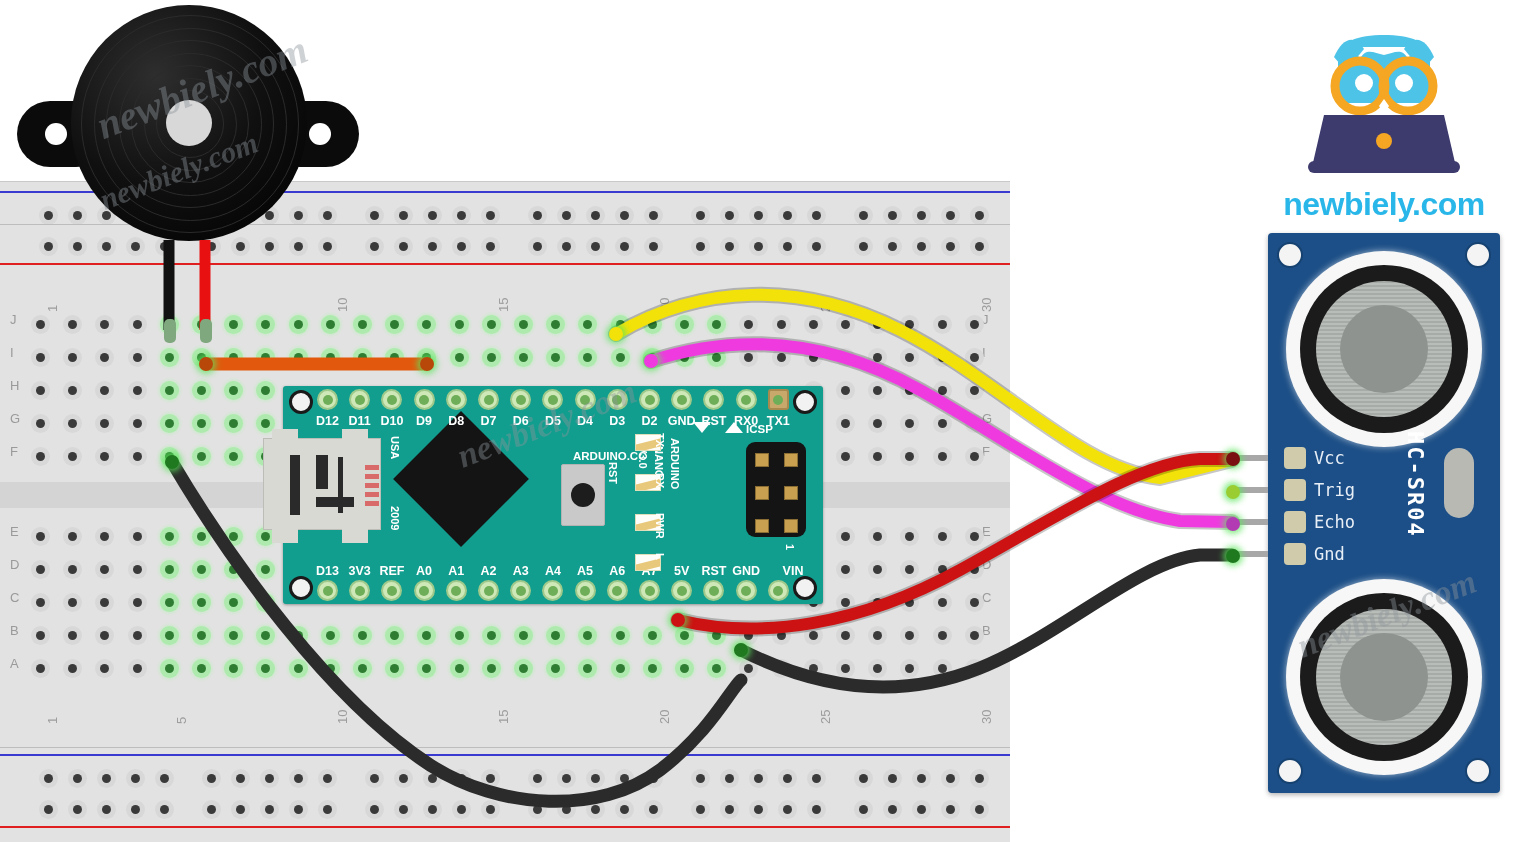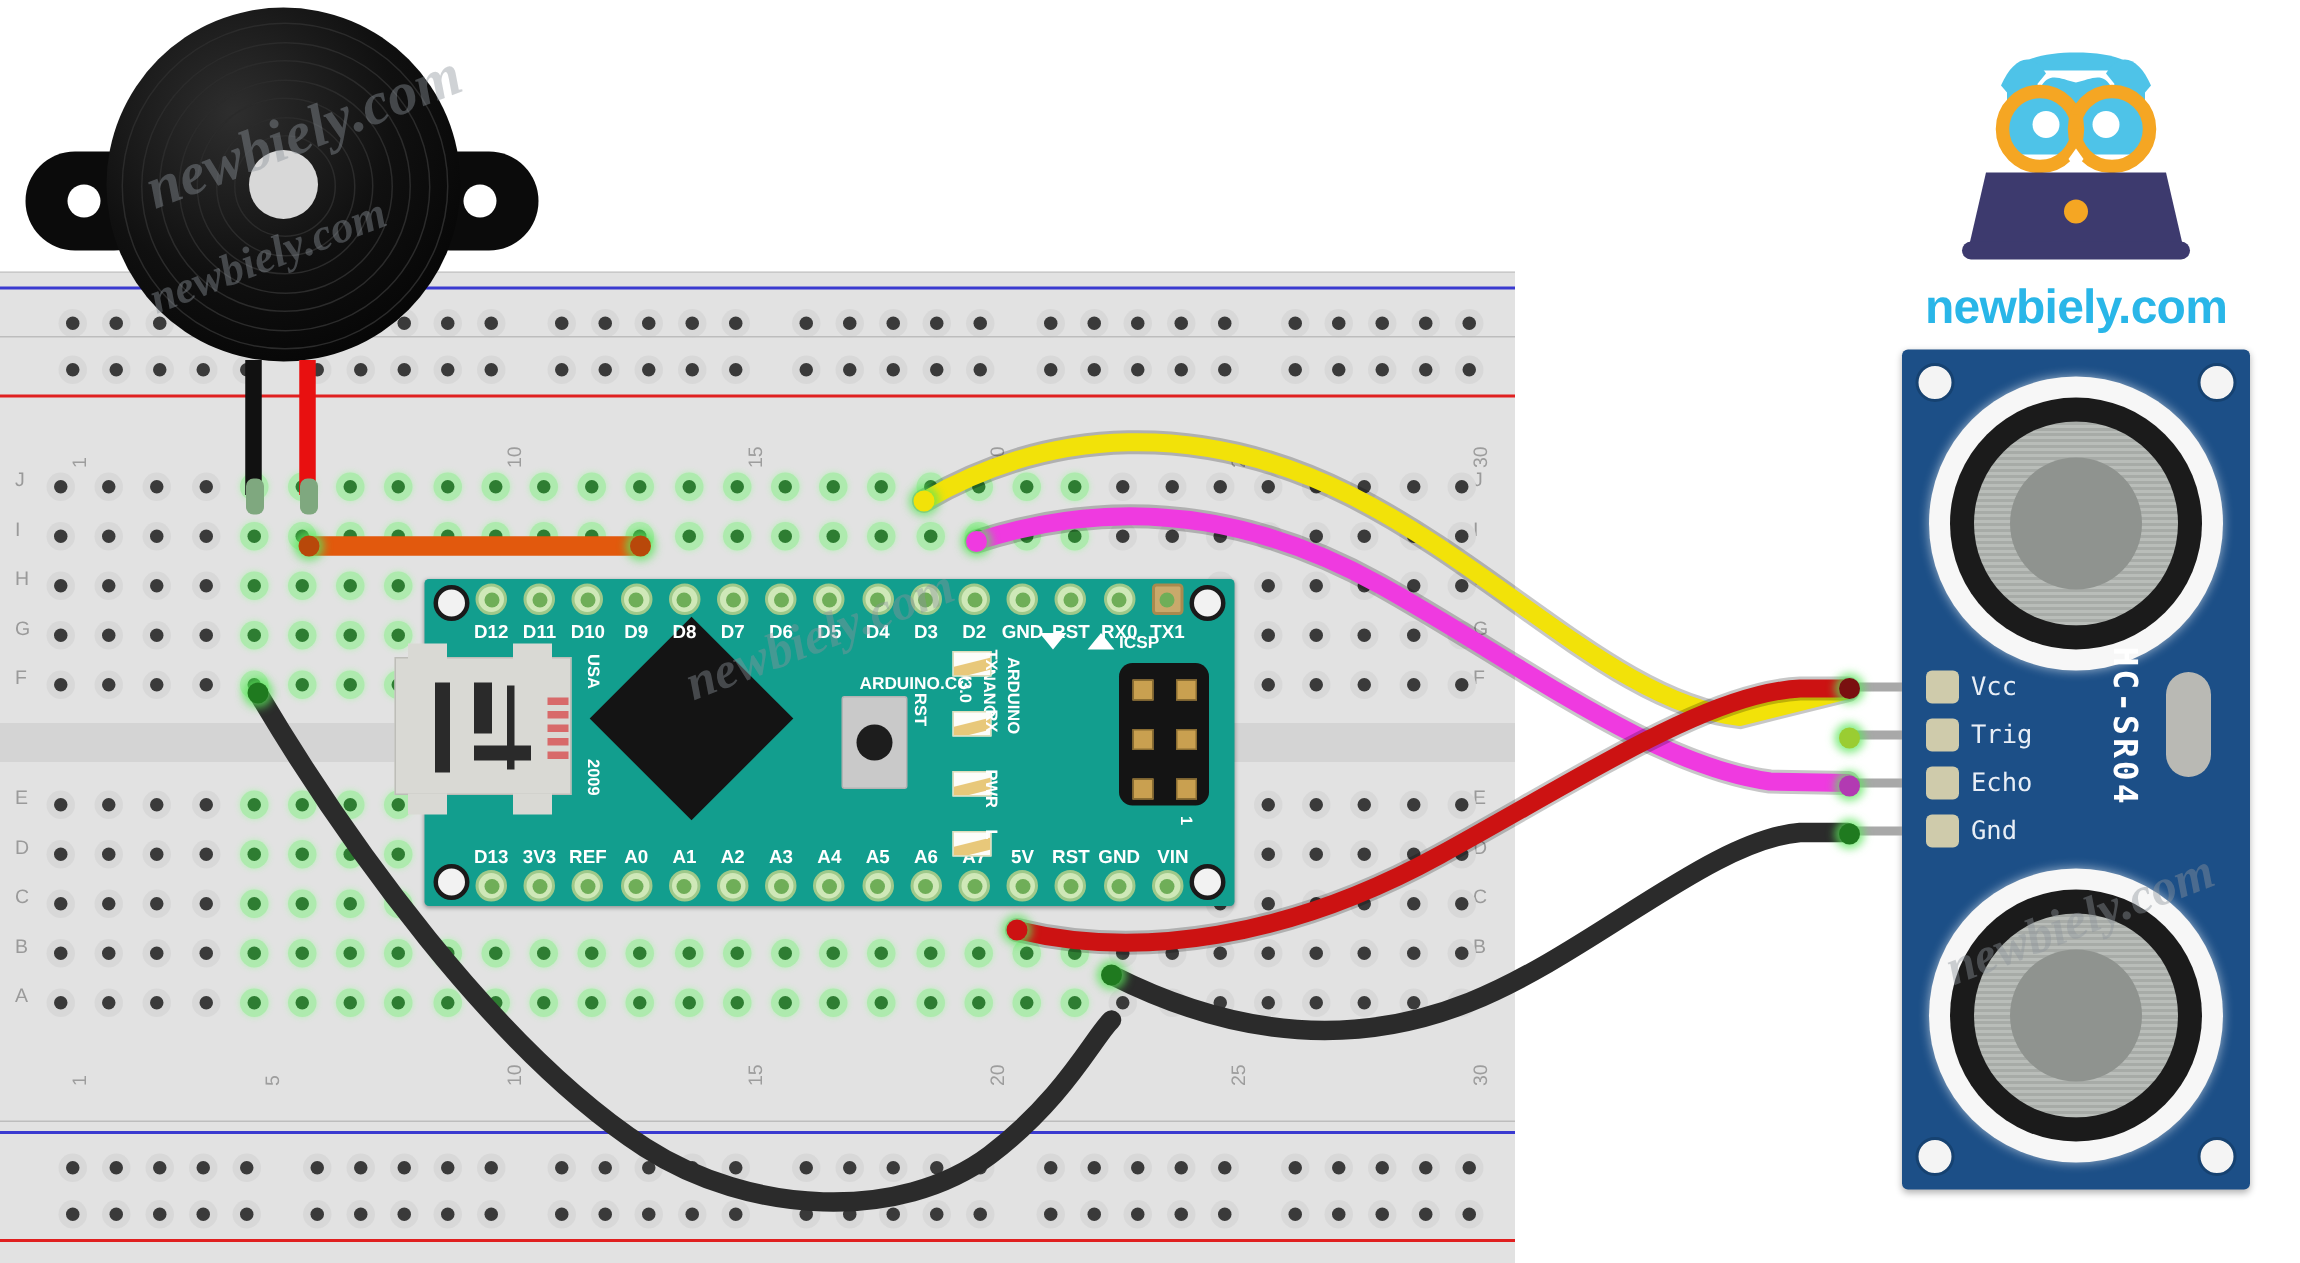--- a/index.html
+++ b/index.html
@@ -706,21 +706,21 @@
       <i></i>
     </div>
     <div class="plabel" style="left:410.90000000000003px;top:178px">RST</div>
     <div class="pinpad" style="left:452.6px;top:194px">
       <i></i>
     </div>
     <div class="plabel" style="left:443.1px;top:178px">GND</div>
     <div class="pinpad" style="left:484.80000000000007px;top:194px">
       <i></i>
     </div>
-    <div class="plabel" style="left:479px;top:178px">VIN</div>
+    <div class="plabel" style="left:490px;top:178px">VIN</div>
     <div class="vtxt" style="left:118px;top:50px">USA</div>
     <div class="vtxt" style="left:118px;top:120px">2009</div>
     <div class="htxt" style="left:290px;top:64px;font-size:11.5px">ARDUINO.CC</div>
     <div class="vtxt" style="left:398px;top:52px">ARDUINO</div>
     <div class="vtxt" style="left:382px;top:60px">NANO</div>
     <div class="vtxt" style="left:366px;top:60px">V3.0</div>
     <div class="vtxt" style="left:336px;top:76px">RST</div>
     <div class="htxt" style="left:463px;top:37px;font-size:11.5px">ICSP</div>
     <div class="vtxt" style="left:513px;top:158px">1</div>
     <div class="led" style="left:352px;top:48px"></div>

